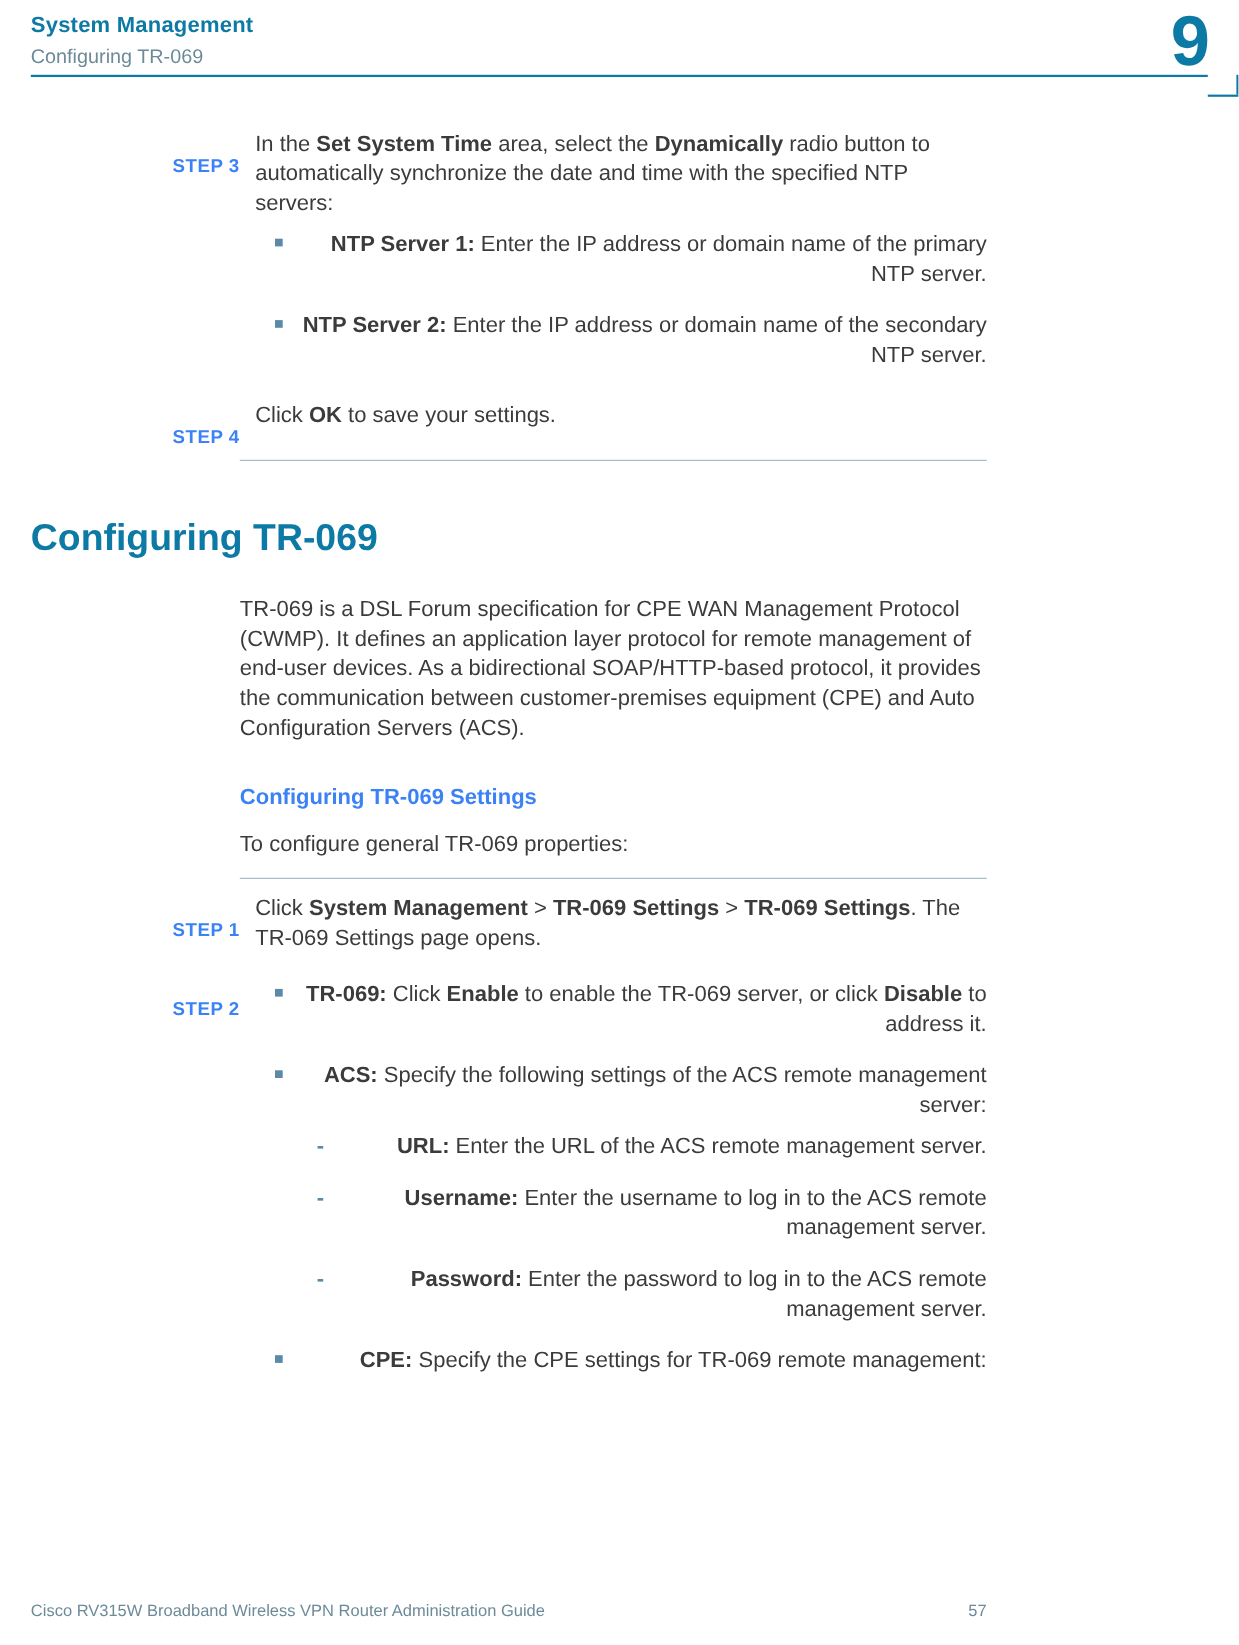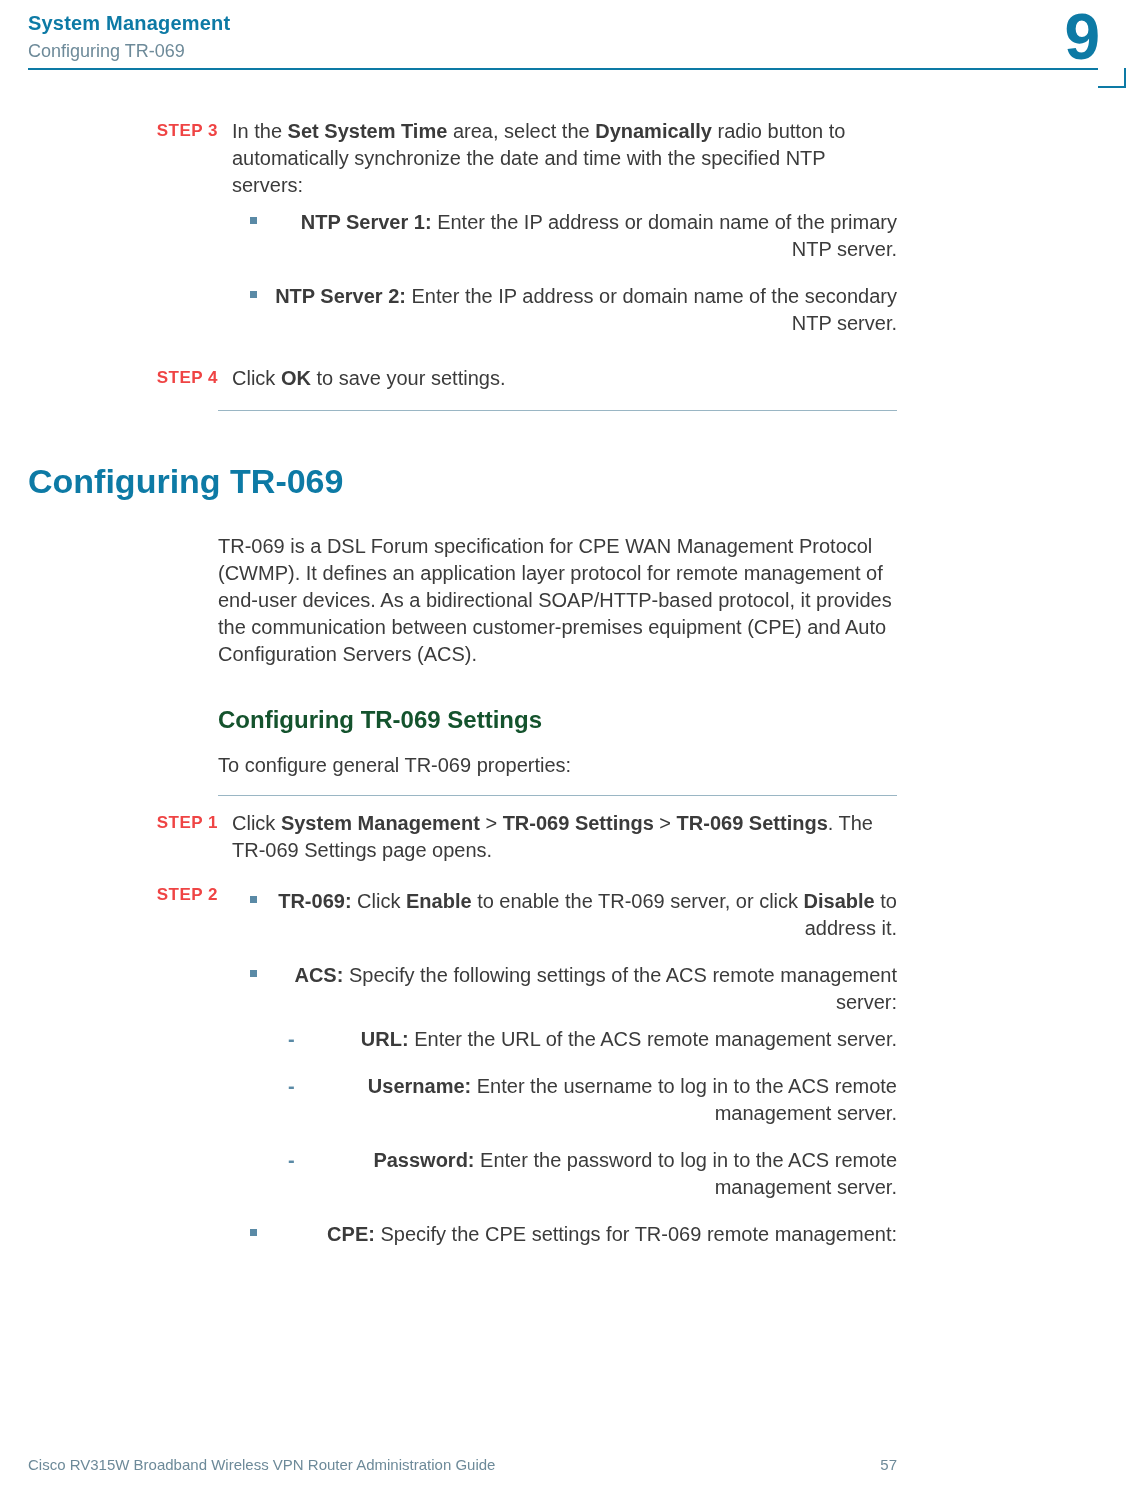--- a/index.html
+++ b/index.html
@@ -103,25 +103,26 @@
   }
 
   .step-row {
     display: flex;
     margin-bottom: 8px;
   }
   .step-label {
     flex: 0 0 190px;
     text-align: right;
     padding-right: 14px;
-    color: #ef4444;
+    color: #3b82f6;
     font-weight: bold;
     font-size: 17px;
     letter-spacing: 0.5px;
     padding-top: 2px;
+    margin-top: 20px;
   }
   .step-body {
     flex: 1 1 auto;
     font-size: 20px;
     color: #3b3b3b;
   }
   .step-body p { margin: 0 0 10px 0; }
 
   .bullet-list {
     margin: 6px 0 10px 0;
@@ -167,23 +168,23 @@
     margin: 8px 0 28px 190px;
   }
 
   .h1 {
     color: #0d7aa5;
     font-weight: bold;
     font-size: 34px;
     margin: 48px 0 28px 0;
   }
   .h2 {
-    color: #14532d;
-    font-weight: bold;
-    font-size: 24px;
+    color: #3b82f6;
+    font-weight: bold;
+    font-size: 20px;
     margin: 36px 0 16px 0;
   }
 
   .body-indent {
     margin-left: 190px;
   }
   .body-indent p { margin: 0 0 16px 0; }
 
   .top-rule {
     border: none;

